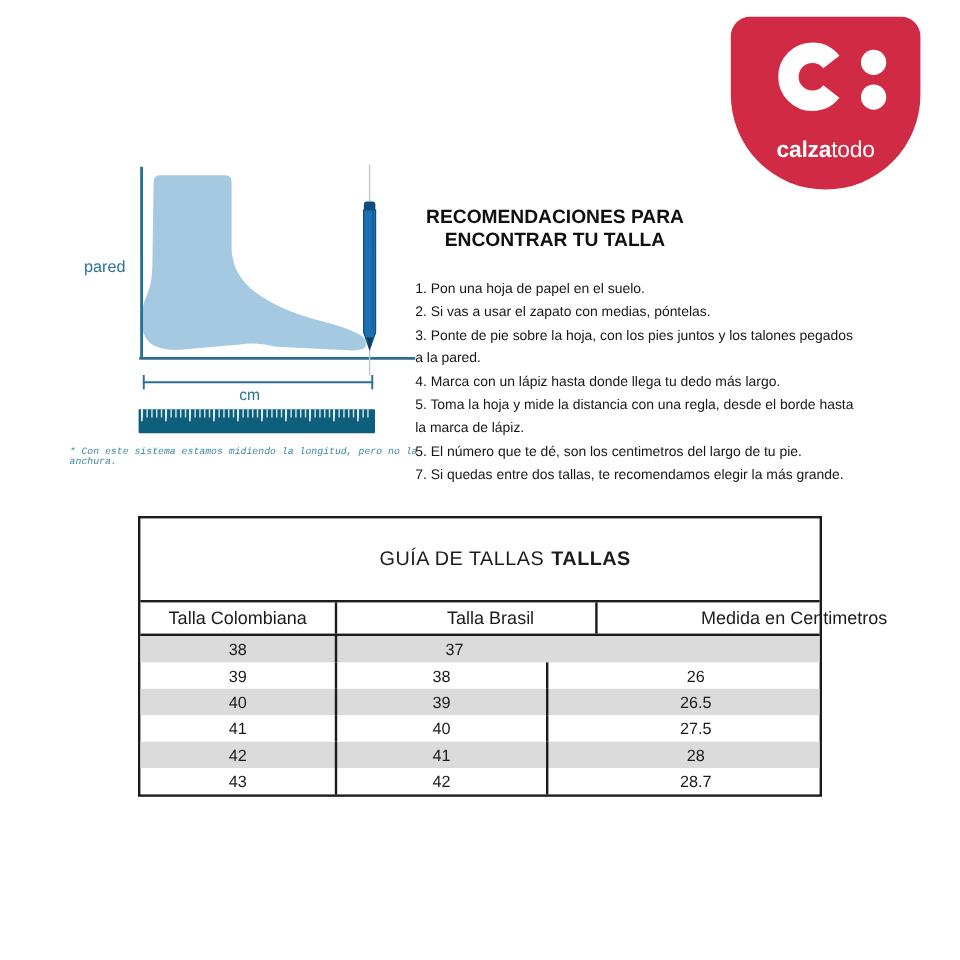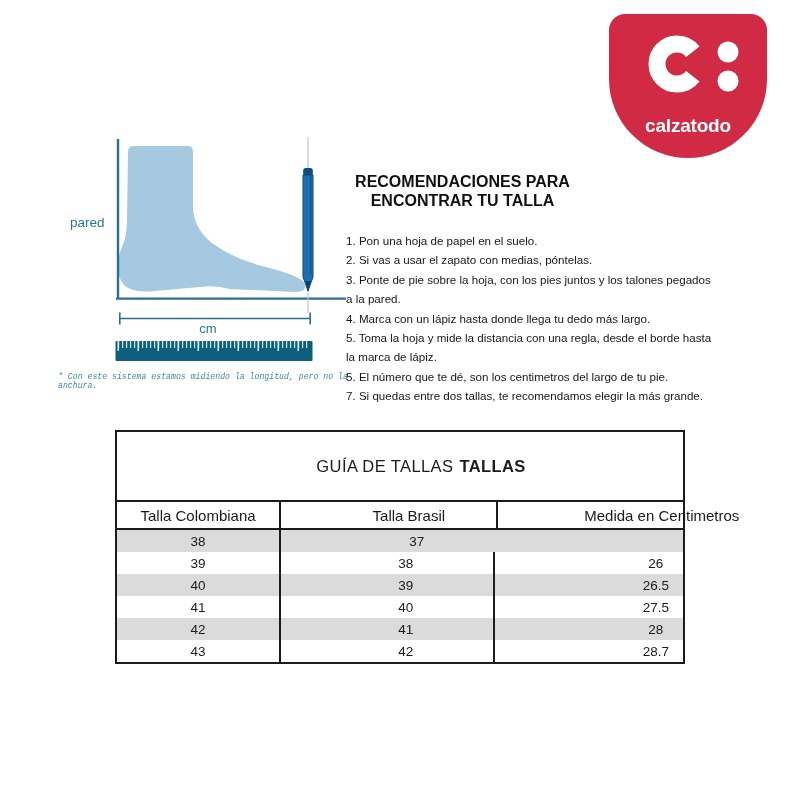--- a/index.html
+++ b/index.html
@@ -14,21 +14,21 @@
     position:absolute; left:609px; top:14px; width:158px; height:144px;
     background:#D02A44; border-radius:16px 16px 79px 79px;
   }
   .logo-mark { position:absolute; left:0; top:0; }
   .logo-text {
     position:absolute; left:0; top:101px; width:100%;
     display:flex; justify-content:center; color:#fff;
     font-size:19px; letter-spacing:-0.2px;
   }
   .logo-text .regular { font-weight:700; }
-  .logo-text .bold { font-weight:700; }
+  .logo-text .bold { font-weight:400; }
 
   
   .diagram-svg { position:absolute; left:55px; top:128px; }
   .wall-label {
     position:absolute; left:70px; top:215px; color:#2B7396; font-size:13.5px;
   }
   .cm-label {
     position:absolute; left:188px; top:321px; width:40px; text-align:center;
     color:#2B7396; font-size:13px;
   }
@@ -56,21 +56,21 @@
   .size-table-title {
     height:70px; display:flex; align-items:center; justify-content:center;
     gap:6px; font-size:16.5px; letter-spacing:0.4px;
     border-bottom:2.5px solid #1B1B1B;
     padding-left:42px;
   }
   .size-table-title .bold { font-weight:700; }
   .tbl-row { display:grid; grid-template-columns:29% 31% 40%; }
   .tbl-header { height:28px; border-bottom:2.5px solid #1B1B1B;gap:41px; }
   .tbl-header .tbl-cell { font-size:15px; }
-  .tbl-data { height:22px;gap:38px; }
+  .tbl-data { height:22px; }
   .tbl-data.alt { background:#DBDBDB; }
   .tbl-data .tbl-cell { font-size:13.5px; }
   .tbl-cell {
     display:flex; align-items:center; justify-content:center;
     border-right:2.5px solid #1B1B1B;
   }
   .tbl-cell:last-child { border-right:none;padding-left:20px; }
 </style>
 </head>
 <body>

